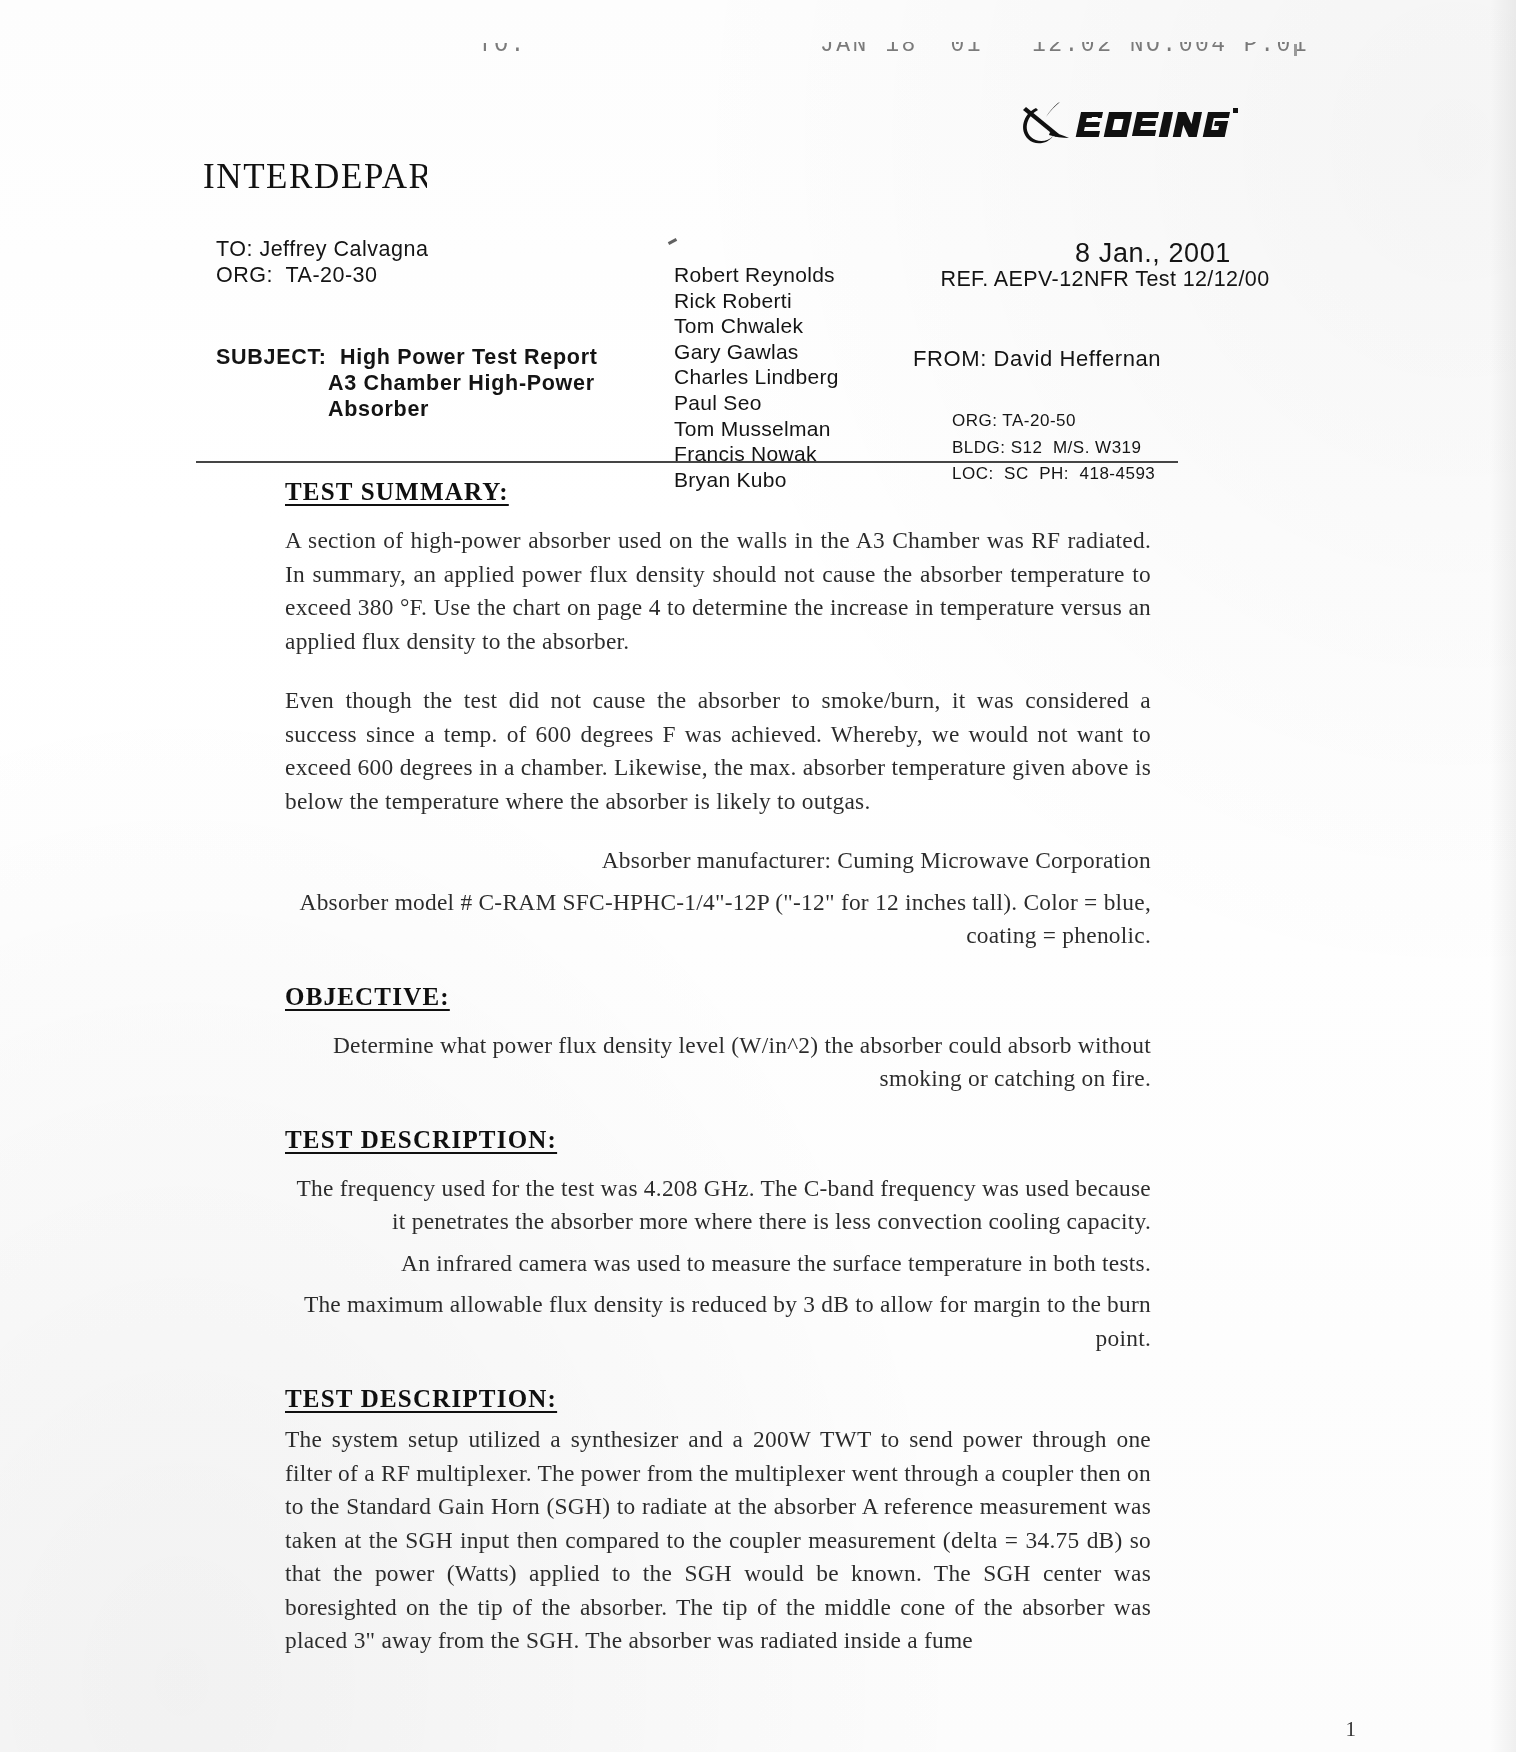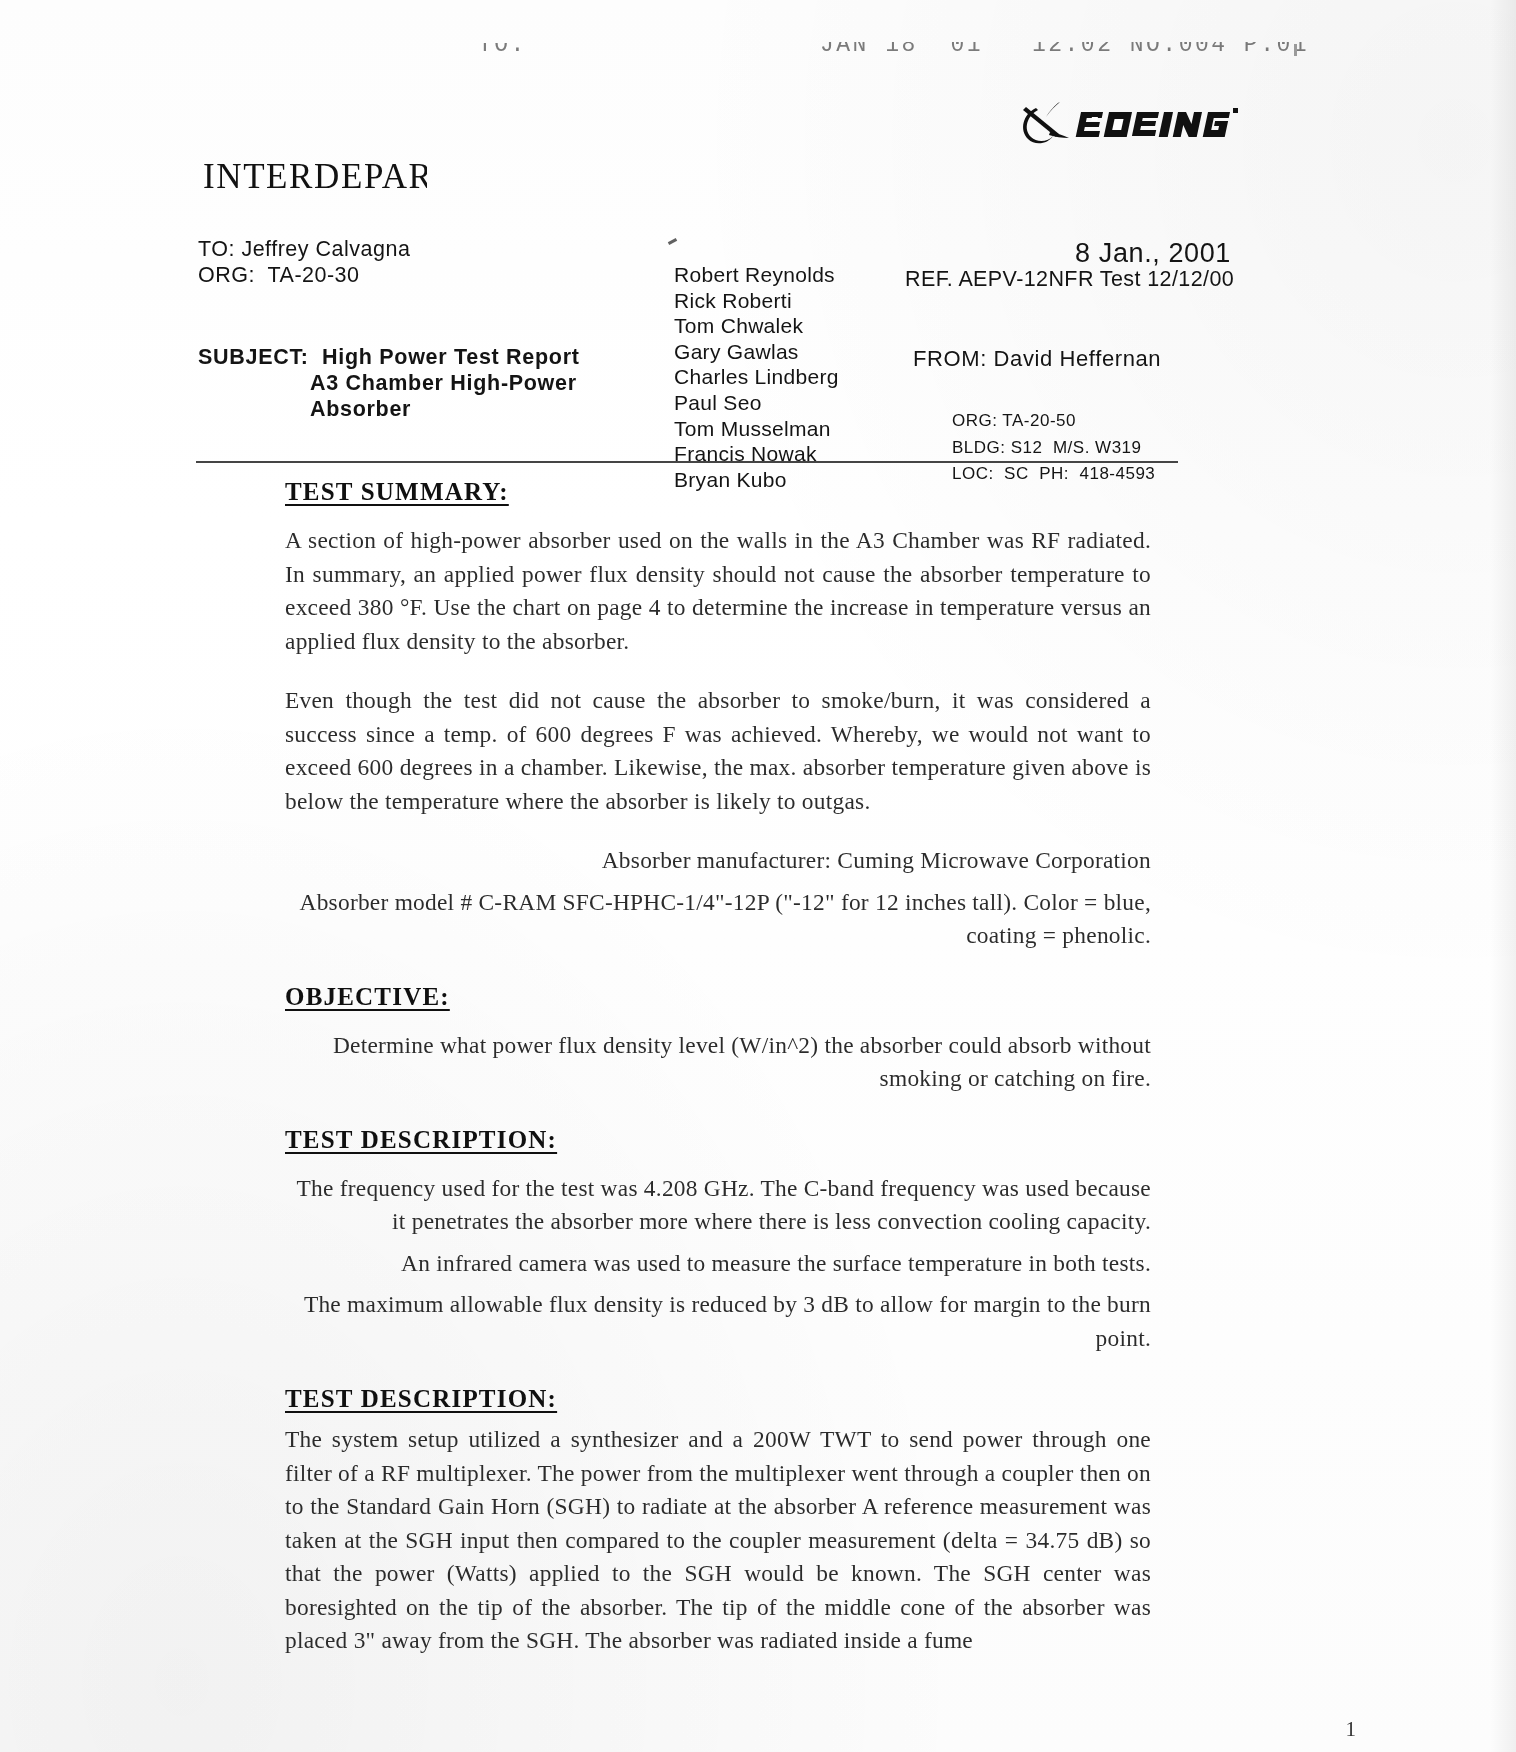--- a/index.html
+++ b/index.html
@@ -97,41 +97,41 @@
 
   
   .hdr {
     position: absolute;
     left: 0;
     top: 236px;
     width: 1516px;
     font-family: "Liberation Sans", sans-serif;
     color: #141414;
   }
-  .col-left  { position: absolute; left: 198px;  top: 0;  width: 430px; }
+  .col-left  { position: absolute; left: 216px;  top: 0;  width: 430px; }
   .col-mid   { position: absolute; left: 674px;  top: 26px; width: 230px; }
   .col-right { position: absolute; left: 905px;  top: 4px;  width: 400px; }
 
   .f-line {
     font-size: 21.5px;
     line-height: 26px;
     letter-spacing: 0.5px;
     white-space: pre;
   }
   .f-bold { font-weight: bold; }
   .name-line {
     font-size: 21px;
     line-height: 25.6px;
     letter-spacing: 0.3px;
     white-space: pre;
   }
   .subject-block { margin-top: 56px; }
   .subject-block .f-line { letter-spacing: 0.7px; }
   .r-date  { text-align: center; margin-left: 96px; font-size: 27px; line-height: 26px; letter-spacing: 0.6px; }
-  .r-ref   { font-size: 21.5px; line-height: 26px; letter-spacing: 0.4px; white-space: pre; }
+  .r-ref   { font-size: 21.5px; line-height: 26px; letter-spacing: 0.4px; white-space: pre; text-align: center; }
   .r-from  { margin-top: 54px; margin-left: 8px; font-size: 22px; letter-spacing: 0.6px; white-space: pre; }
   .r-org   { margin-top: 36px; font-size: 17px; line-height: 26.5px; letter-spacing: 0.5px; white-space: pre; margin-left: 47px; }
 
   
   .speck {
     position: absolute;
     left: 668px;
     top: 240px;
     width: 9px;
     height: 3px;

